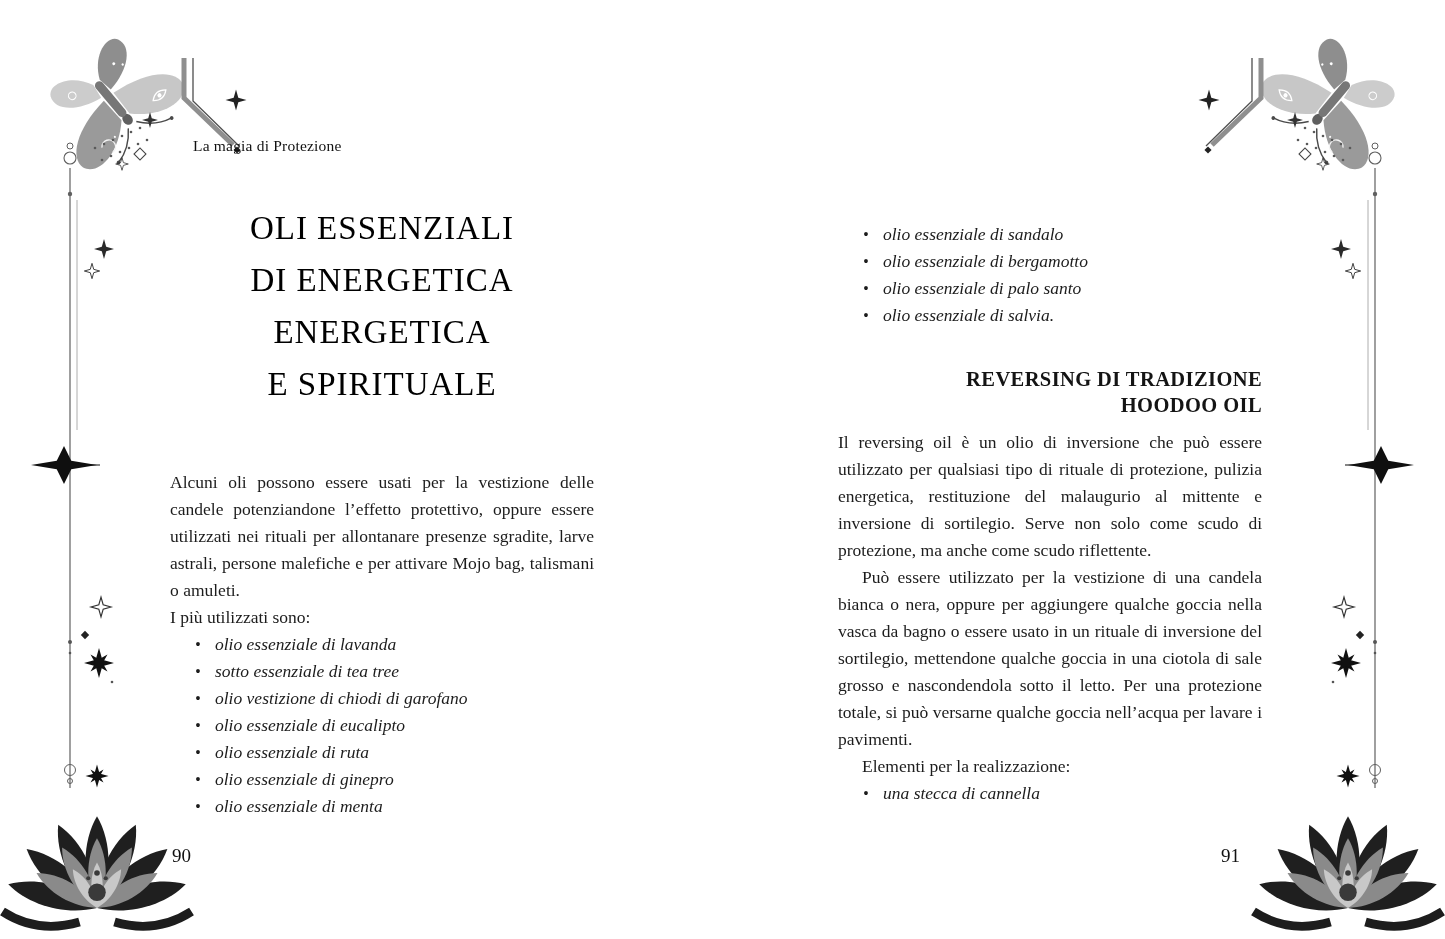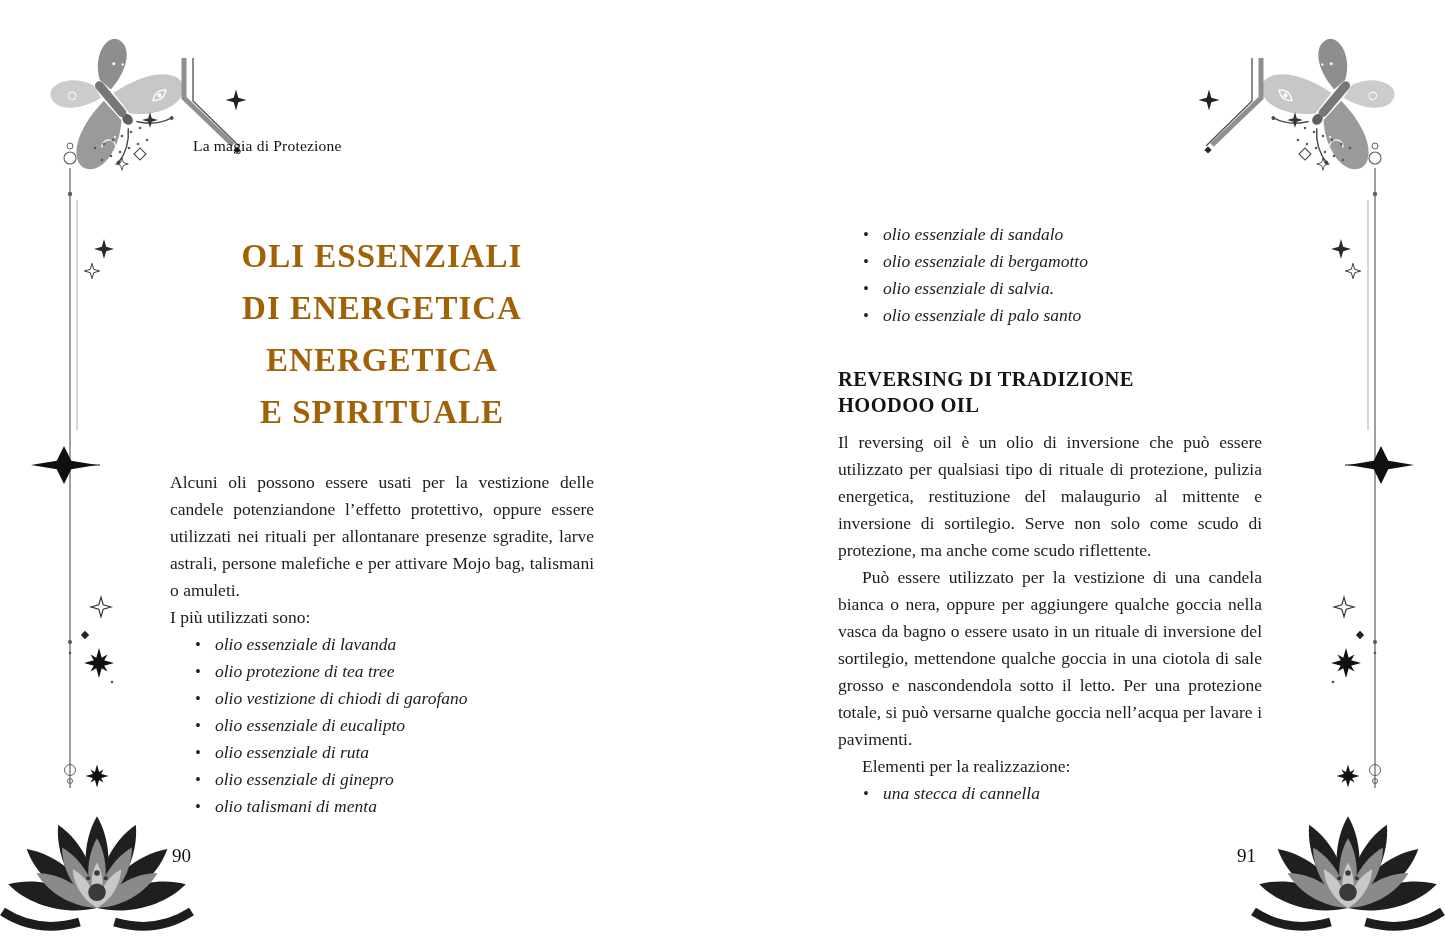--- a/index.html
+++ b/index.html
@@ -20,58 +20,58 @@
   .page-right { left:838px; }
 
   .running-header {
     position:absolute; top:116px;
     font-size:15.5px; letter-spacing:0.2px; color:#111;margin-top:21px;
   }
   .page-left .running-header { left:23px; }
   .page-right .running-header { width:100%; text-align:center; }
 
   .chapter-title {
-    position:absolute; top:230px; width:100%;
-    text-align:center; font-weight:bold;
+    position:absolute; top:202px; width:100%;
+    text-align:center; font-weight:normal;
     font-size:33px; line-height:52px; letter-spacing:1px;
-    color:#a16207;
+    color:#000000;
   }
   .chapter-title span { display:block; }
 
   .flow {
     position:absolute; width:100%;
     font-size:17.5px; line-height:27px;
     text-align:justify;
   }
   .page-left  .flow-main { top:469px; }
   .page-right .flow-list { top:221px; }
   .page-right .flow-main { top:429px; }
 
   .indent { text-indent:24px; }
 
   .section-heading {
     position:absolute; top:366px; width:100%;
     font-size:20.5px; line-height:26px; font-weight:bold;
     letter-spacing:0.4px; color:#141414; text-align:left;
   }
-  .section-heading span { display:block; }
+  .section-heading span { display:block;text-align:right; }
 
   ul.oil-list { list-style:none; margin:0; padding:0; text-align:left; }
   ul.oil-list li { position:relative; padding-left:45px;font-style:italic; }
   ul.oil-list li::before {
     content:"\2022";
     position:absolute; left:25px; top:0;
     font-size:16px;
   }
 
   .page-number {
     position:absolute; top:845px; font-size:19px; color:#111;
   }
   .page-left  .page-number { left:2px; }
-  .page-right .page-number { right:6px;margin-left:28px; }
+  .page-right .page-number { right:22px;margin-left:28px; }
 </style>
 </head>
 <body>
 
 <svg class="ornaments" viewBox="0 0 1445 939" xmlns="http://www.w3.org/2000/svg" aria-hidden="true">
   <defs>
     <path id="star4" d="M0,-10 L2.2,-2.2 L10,0 L2.2,2.2 L0,10 L-2.2,2.2 L-10,0 L-2.2,-2.2 Z"></path>
     <path id="star4o" d="M0,-9 L2,-2 L9,0 L2,2 L0,9 L-2,2 L-9,0 L-2,-2 Z" fill="none" stroke="#333" stroke-width="1.1"></path>
     <g id="star8" fill="#111">
       <use href="#star4"></use>
@@ -196,40 +196,40 @@
     <span>OLI ESSENZIALI</span>
     <span>DI ENERGETICA ENERGETICA</span>
     <span>E SPIRITUALE</span>
   </h1>
 
   <div class="flow flow-main">
     <p>Alcuni oli possono essere usati per la vestizione delle candele potenziandone l’effetto protettivo, oppure essere utilizzati nei rituali per allontanare presenze sgradite, larve astrali, persone malefiche e per attivare Mojo bag, talismani o amuleti.</p>
     <p>I più utilizzati sono:</p>
     <ul class="oil-list">
       <li><span>olio essenziale di lavanda</span></li>
-      <li><span>olio protezione di tea tree</span></li>
+      <li><span>sotto essenziale di tea tree</span></li>
       <li><span>olio vestizione di chiodi di garofano</span></li>
       <li><span>olio essenziale di eucalipto</span></li>
       <li><span>olio essenziale di ruta</span></li>
       <li><span>olio essenziale di ginepro</span></li>
-      <li><span>olio talismani di menta</span></li>
+      <li><span>olio essenziale di menta</span></li>
     </ul>
   </div>
 
   <div class="page-number">90</div>
 </div>
 
 <div class="page page-right">
 
   <div class="flow flow-list">
     <ul class="oil-list">
       <li><span>olio essenziale di sandalo</span></li>
       <li><span>olio essenziale di bergamotto</span></li>
+      <li><span>olio essenziale di palo santo</span></li>
       <li><span>olio essenziale di salvia.</span></li>
-      <li><span>olio essenziale di palo santo</span></li>
     </ul>
   </div>
 
   <h2 class="section-heading">
     <span>REVERSING DI TRADIZIONE</span>
     <span>HOODOO OIL</span>
   </h2>
 
   <div class="flow flow-main">
     <p>Il reversing oil è un olio di inversione che può essere utilizzato per qualsiasi tipo di rituale di protezione, pulizia energetica, restituzione del malaugurio al mittente e inversione di sortilegio. Serve non solo come scudo di protezione, ma anche come scudo riflettente.</p>

